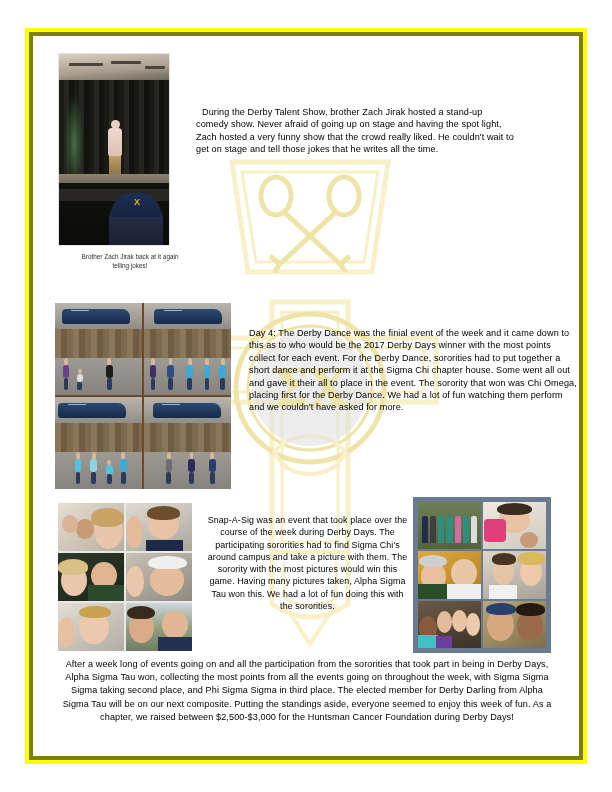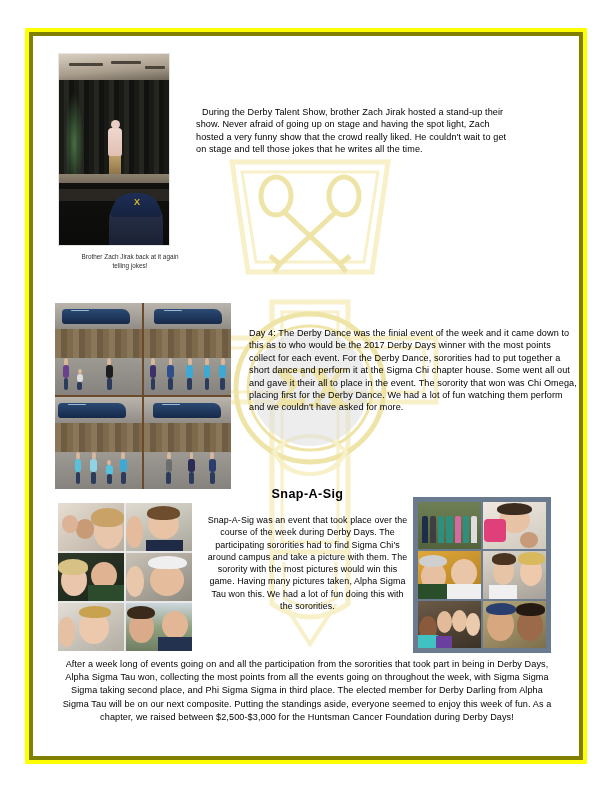--- a/index.html
+++ b/index.html
@@ -283,21 +283,21 @@
       <div class="foreground-dark"></div>
       <div class="table-edge"></div>
       <div class="viewer-head"></div>
       <div class="viewer-cap"></div>
       <div class="viewer-logo">X</div>
     </div>
   </div>
 
   <div class="caption-talent">Brother Zach Jirak back at it again telling jokes!</div>
 
-  <div class="txt para-talent">During the Derby Talent Show, brother Zach Jirak hosted a stand-up their show. Never afraid of going up on stage and having the spot light, Zach hosted a very funny show that the crowd really liked. He couldn't wait to get on stage and tell those jokes that he writes all the time.</div>
+  <div class="txt para-talent">During the Derby Talent Show, brother Zach Jirak hosted a stand-up comedy show. Never afraid of going up on stage and having the spot light, Zach hosted a very funny show that the crowd really liked. He couldn't wait to get on stage and tell those jokes that he writes all the time.</div>
 
   <div class="photo photo-derby">
     <div class="collage grid-2x2">
       <div class="cell">
         <div class="sky-truck"></div>
         <div class="truck">
             <div class="truck-win"></div>
           </div>
         <div class="fence"></div>
         <div class="ground"></div>
@@ -399,21 +399,20 @@
             <div class="head"></div>
             <div class="torso" style="background:#2b3d6e;"></div>
             <div class="legs"></div>
           </div>
       </div>
     </div>
   </div>
 
   <div class="txt para-day4">Day 4: The Derby Dance was the finial event of the week and it came down to this as to who would be the 2017 Derby Days winner with the most points collect for each event. For the Derby Dance, sororities had to put together a short dance and perform it at the Sigma Chi chapter house. Some went all out and gave it their all to place in the event. The sorority that won was Chi Omega, placing first for the Derby Dance. We had a lot of fun watching them perform and we couldn't have asked for more.</div>
 
-  <div class="heading-snap">Snap-A-Sig</div>
 
   <div class="photo photo-snapleft">
     <div class="collage grid-2x3">
       <div class="cell">
         <div class="selfie-bg" style="background:linear-gradient(140deg,#e6dfd2,#b9ada0);"></div>
         <div class="face" style="right:2%;top:22%;width:44%;height:74%;background:#e8c6ab;"></div>
         <div class="hair" style="right:0%;top:10%;width:50%;height:40%;background:#c9a268;"></div>
         <div class="face" style="left:28%;top:34%;width:26%;height:40%;background:#c89a76;"></div>
         <div class="face" style="left:6%;top:26%;width:24%;height:36%;background:#dcb396;"></div>
       </div>

